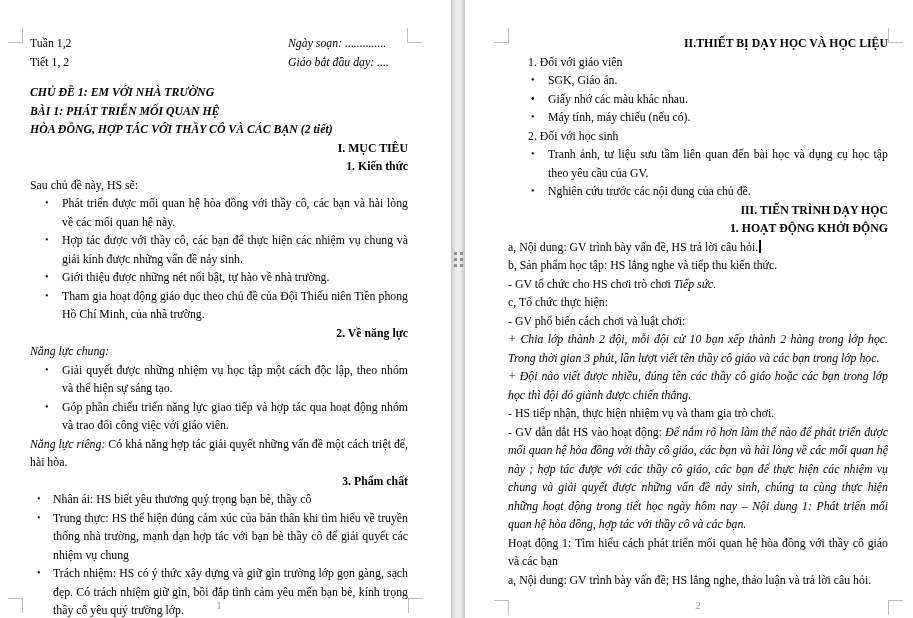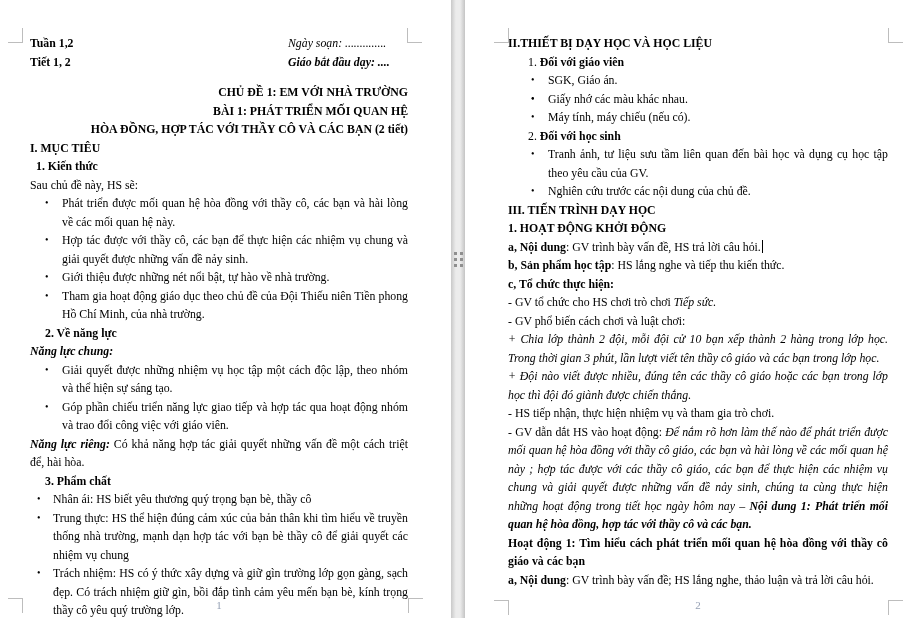--- a/index.html
+++ b/index.html
@@ -19,24 +19,24 @@
     position:absolute;top:0;bottom:0;background:var(--page-bg);
     box-sizing:border-box;overflow:hidden;
   }
   #page1{left:0;width:451px;padding:34px 43px 0 30px;}
   #page2{left:465px;width:448px;padding:34px 25px 0 43px;}
   .divider{
     position:absolute;top:0;bottom:0;left:451px;width:14px;
     background:linear-gradient(90deg,#c9c9c9 0%,#ececec 35%,#ececec 65%,#c4c4c4 100%);
   }
   .blk{font-size:11.8px;line-height:18.5px;color:var(--text);}
-  .center{text-align:right;font-weight:bold;}
-  .heading{font-weight:bold;}
+  .center{text-align:left;font-weight:bold;font-style:italic;}
+  .heading{font-weight:bold;text-align:right;}
   .para,.bullet{text-align:justify;}
-  .b{font-weight:bold;}
+  .b{font-weight:normal;}
   .i{font-style:italic;}
   .gap-top{margin-top:12px;}
   .ind-a{padding-left:6px;}
   .ind-b{padding-left:15px;}
   .numbered{padding-left:20px;}
   .bullet{position:relative;padding-left:32px;}
   .bullet .marker{position:absolute;left:15px;top:0;font-size:10px;}
   .bullet.bullet-b{padding-left:23px;}
   .bullet.bullet-b .marker{left:7px;}
   #page2 .bullet{padding-left:40px;}
@@ -79,21 +79,21 @@
         <span class="c-left"><span class="b ">Tiết 1, 2</span></span>
         <span class="c-right"><span class="b i">Giáo bắt đầu dạy: ....</span></span>
       </div>
       <div class="blk center gap-top"><span class="">CHỦ ĐỀ 1: EM VỚI NHÀ TRƯỜNG</span></div>
       <div class="blk center"><span class="">BÀI 1: PHÁT TRIỂN MỐI QUAN HỆ</span></div>
       <div class="blk center"><span class="">HÒA ĐỒNG, HỢP TÁC VỚI THẦY CÔ VÀ CÁC BẠN (2 tiết)</span></div>
       <div class="blk heading"><span class="">I. MỤC TIÊU</span></div>
       <div class="blk heading ind-a"><span class="">1. Kiến thức</span></div>
       <div class="blk para"><span class="">Sau chủ đề này, HS sẽ:</span></div>
       <div class="blk bullet"><span class="marker">•</span><span class="">Phát triển được mối quan hệ hòa đồng với thầy cô, các bạn và hài lòng về các mối quan hệ này.</span></div>
-      <div class="blk bullet"><span class="marker">•</span><span class="">Hợp tác được với thầy cô, các bạn để thực hiện các nhiệm vụ chung và giải quyết được những vấn đề nảy sinh.</span></div>
+      <div class="blk bullet"><span class="marker">•</span><span class="">Hợp tác được với thầy cô, các bạn để thực hiện các nhiệm vụ chung và giải kính được những vấn đề nảy sinh.</span></div>
       <div class="blk bullet"><span class="marker">•</span><span class="">Giới thiệu được những nét nổi bật, tự hào về nhà trường.</span></div>
       <div class="blk bullet"><span class="marker">•</span><span class="">Tham gia hoạt động giáo dục theo chủ đề của Đội Thiếu niên Tiền phong Hồ Chí Minh, của nhà trường.</span></div>
       <div class="blk heading ind-b"><span class="">2. Về năng lực</span></div>
       <div class="blk para"><span class="b i">Năng lực chung:</span></div>
       <div class="blk bullet"><span class="marker">•</span><span class="">Giải quyết được những nhiệm vụ học tập một cách độc lập, theo nhóm và thể hiện sự sáng tạo.</span></div>
       <div class="blk bullet"><span class="marker">•</span><span class="">Góp phần chiếu triển năng lực giao tiếp và hợp tác qua hoạt động nhóm và trao đổi công việc với giáo viên.</span></div>
       <div class="blk para"><span class="b i">Năng lực riêng: </span><span class="">Có khả năng hợp tác giải quyết những vấn đề một cách triệt để, hài hòa.</span></div>
       <div class="blk heading ind-b"><span class="">3. Phẩm chất</span></div>
       <div class="blk bullet bullet-b"><span class="marker">•</span><span class="">Nhân ái: HS biết yêu thương quý trọng bạn bè, thầy cô</span></div>
       <div class="blk bullet bullet-b"><span class="marker">•</span><span class="">Trung thực: HS thể hiện đúng cảm xúc của bản thân khi tìm hiểu về truyền thống nhà trường, mạnh dạn hợp tác với bạn bè thầy cô để giải quyết các nhiệm vụ chung</span></div>
@@ -124,22 +124,22 @@
       <div class="blk bullet"><span class="marker">•</span></div>
       <div class="blk bullet"><span class="marker">•</span><span class="">Giấy nhớ các màu khác nhau.</span></div>
       <div class="blk bullet"><span class="marker">•</span><span class="">Máy tính, máy chiếu (nếu có).</span></div>
       <div class="blk para numbered"><span class="">2.  </span><span class="b ">Đối với học sinh</span></div>
       <div class="blk bullet"><span class="marker">•</span><span class="">Tranh ảnh, tư liệu sưu tầm liên quan đến bài học và dụng cụ học tập theo yêu cầu của GV.</span></div>
       <div class="blk bullet"><span class="marker">•</span><span class="">Nghiên cứu trước các nội dung của chủ đề.</span></div>
       <div class="blk heading"><span class="">III. TIẾN TRÌNH DẠY HỌC</span></div>
       <div class="blk heading"><span class="">1. HOẠT ĐỘNG KHỞI ĐỘNG</span></div>
       <div class="blk para"><span class="b ">a, Nội dung</span><span class="">: GV trình bày vấn đề, HS trả lời câu hỏi.</span><span class="caret"></span></div>
       <div class="blk para"><span class="b ">b, Sản phẩm học tập</span><span class="">: HS lắng nghe và tiếp thu kiến thức.</span></div>
+      <div class="blk para"><span class="">- GV tổ chức cho HS chơi trò chơi </span><span class="i">Tiếp sức.</span></div>
       <div class="blk para"><span class="b ">c, Tổ chức thực hiện:</span></div>
-      <div class="blk para"><span class="">- GV tổ chức cho HS chơi trò chơi </span><span class="i">Tiếp sức.</span></div>
       <div class="blk para"><span class="">- GV phổ biến cách chơi và luật chơi:</span></div>
       <div class="blk para"><span class="i">+ Chia lớp thành 2 đội, mỗi đội cử 10 bạn xếp thành 2 hàng trong lớp học. Trong thời gian 3 phút, lần lượt viết tên thầy cô giáo và các bạn trong lớp học.</span></div>
       <div class="blk para"><span class="i">+ Đội nào viết được nhiều, đúng tên các thầy cô giáo hoặc các bạn trong lớp học thì đội đó giành được chiến thắng.</span></div>
       <div class="blk para"><span class="">- HS tiếp nhận, thực hiện nhiệm vụ và tham gia trò chơi.</span></div>
       <div class="blk para"><span class="">- GV dẫn dắt HS vào hoạt động: </span><span class="i">Để nắm rõ hơn làm thế nào để phát triển được mối quan hệ hòa đồng với thầy cô giáo, các bạn và hài lòng về các mối quan hệ này ; hợp tác được với các thầy cô giáo, các bạn để thực hiện các nhiệm vụ chung và giải quyết được những vấn đề nảy sinh, chúng ta cùng thực hiện những hoạt động trong tiết học ngày hôm nay – </span><span class="b i">Nội dung 1: Phát triển mối quan hệ hòa đồng, hợp tác với thầy cô và các bạn.</span></div>
       <div class="blk para"><span class="b ">Hoạt động 1: Tìm hiểu cách phát triển mối quan hệ hòa đồng với thầy cô giáo và các bạn</span></div>
       <div class="blk para"><span class="b ">a, Nội dung</span><span class="">: GV trình bày vấn đề; HS lắng nghe, thảo luận và trả lời câu hỏi.</span></div>
     </div>
   <div class="pagenum">2</div>
   <div class="corner tl" style="left:29px;top:28px;"></div>

